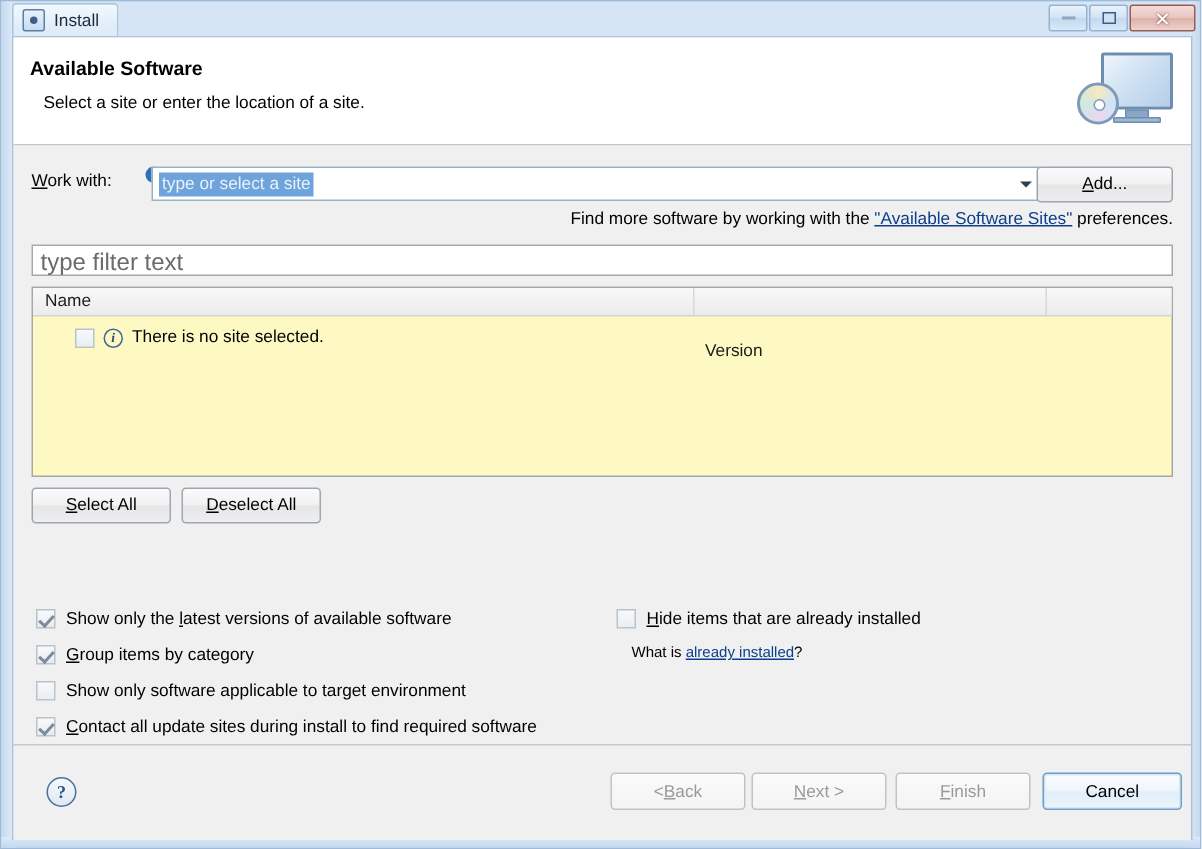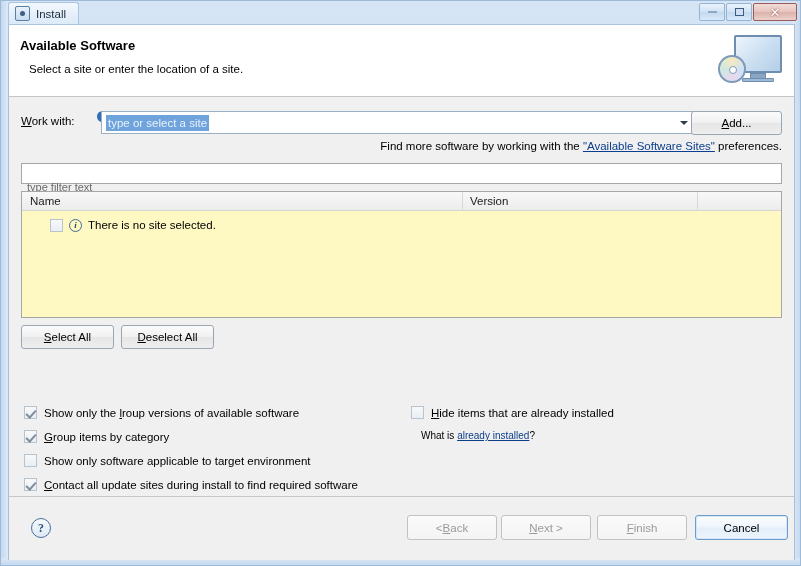--- a/index.html
+++ b/index.html
@@ -196,40 +196,40 @@
     font-size: 11.5px; color: #000;
   }
   .link { color: #0b3e8c; text-decoration: underline; cursor: pointer; }
 
   
   #filter-box {
     position: absolute; left: 12px; top: 66px; right: 12px; height: 21px;
     background: #ffffff; border: 1px solid #a7a7a7;
   }
   #filter-text {
-    position: absolute; left: 5px; top: 17px;
-    font-size: 11px; color: #6b6b6b;
+    position: absolute; left: 5px; top: 3px;
+    font-size: 16px; color: #6b6b6b;
   }
 
   
   #table {
     position: absolute; left: 12px; top: 94px; right: 12px; height: 127px;
     background: #fef9c3; border: 1px solid #a7a7a7;
   }
   #table-head {
     position: relative; height: 19px;
     background: linear-gradient(180deg,#f8f8f8,#ececec);
     border-bottom: 1px solid #d4d4d4;
   }
   .th {
     position: absolute; top: 3px;
     font-size: 11.5px; color: #1c1c1c;
   }
   #th-name { left: 8px; }
-  #th-version { left: 448px; }
+  #th-version { left: 448px; margin-top: 33px; }
   .col-sep { position: absolute; top: 0; width: 1px; height: 19px; background: #d8d8d8; }
   #sep1 { left: 440px; }
   #sep2 { left: 675px; }
   #table-row {
     position: relative; height: 22px; margin-top: 3px;
     display: flex; align-items: center; gap: 6px; padding-left: 28px;
   }
   .tree-checkbox {
     width: 13px; height: 13px;
     border: 1px solid #b9c3cc;
@@ -396,21 +396,21 @@
           <span>elect All</span>
         </div>
       <div id="deselect-all" class="btn">
           <span class="ul">D</span>
           <span>eselect All</span>
         </div>
 
 
       <div class="opt" id="opt-latest">
         <span class="cb checked"></span>
-        <span><span>Show only the </span><span class="ul">l</span><span>roup versions of available software</span></span>
+        <span><span>Show only the </span><span class="ul">l</span><span>atest versions of available software</span></span>
       </div>
       <div class="opt" id="opt-group">
         <span class="cb checked"></span>
         <span><span></span><span class="ul">G</span><span>roup items by category</span></span>
       </div>
       <div class="opt" id="opt-target">
         <span class="cb"></span>
         <span><span></span><span>S</span><span>how only software applicable to target environment</span></span>
       </div>
       <div class="opt" id="opt-contact">

